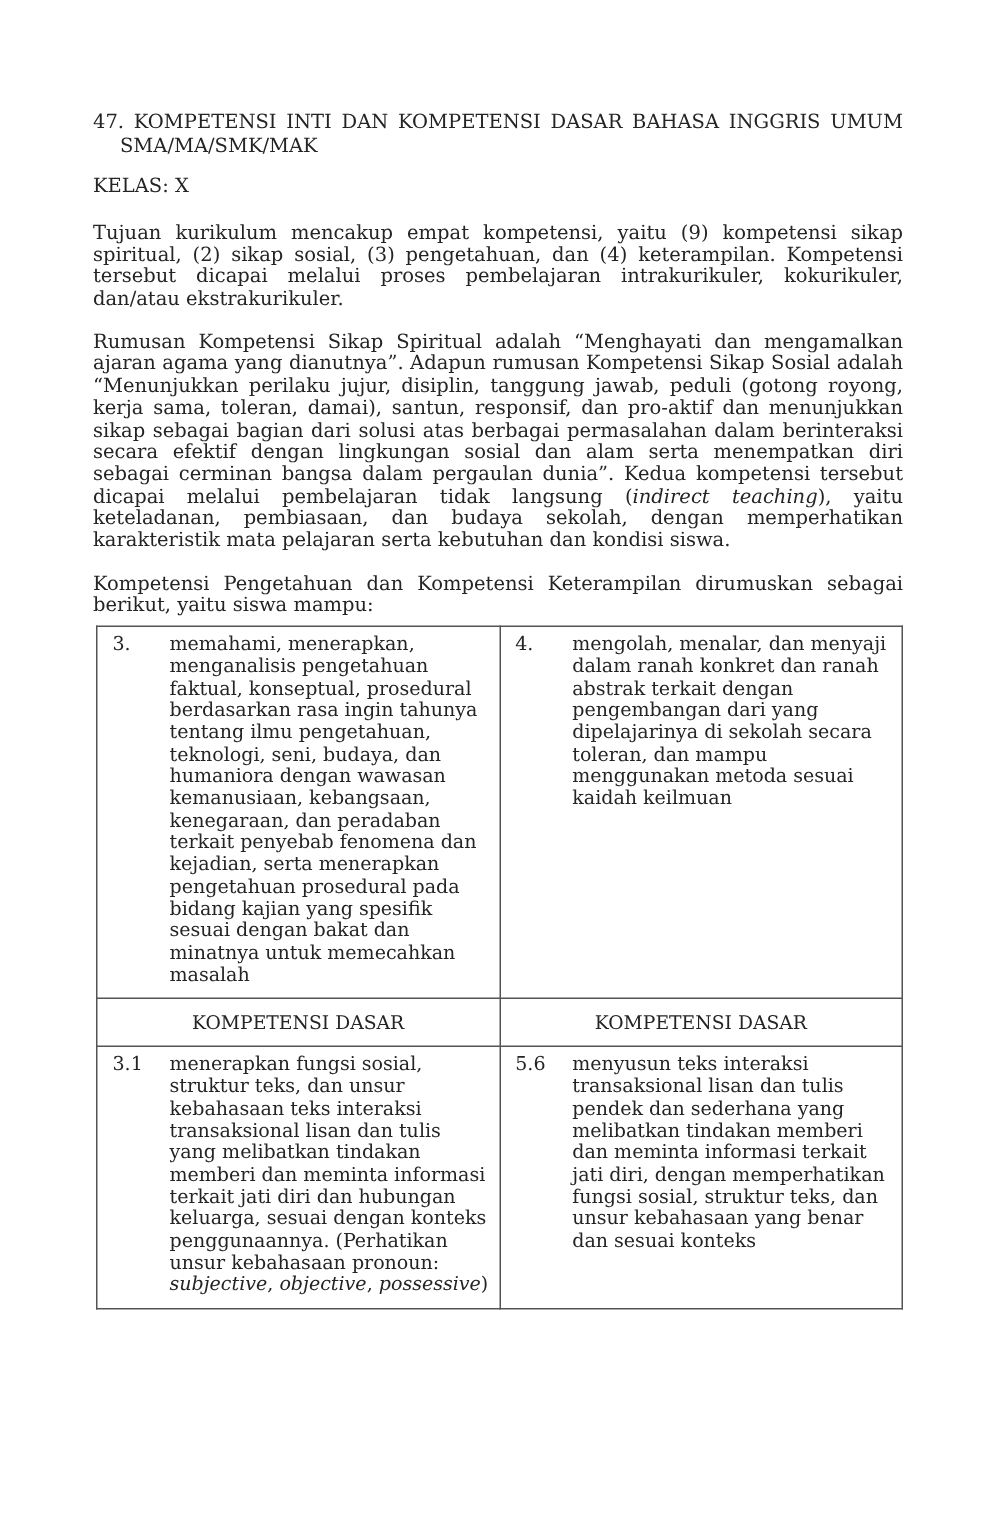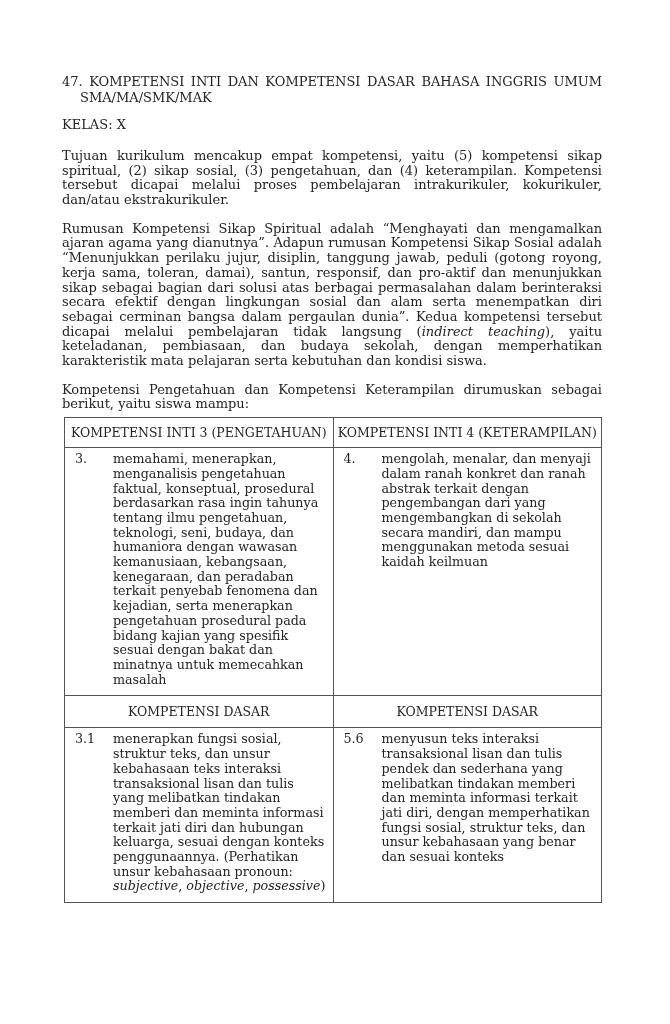--- a/index.html
+++ b/index.html
@@ -41,44 +41,40 @@
 </style>
 </head>
 <body>
 
 <div class="page">
 
   <div class="heading"><span>47.</span> <span>KOMPETENSI INTI DAN KOMPETENSI DASAR BAHASA INGGRIS UMUM SMA/MA/SMK/MAK</span></div>
 
   <p class="line">KELAS: X</p>
 
-  <p class="para">Tujuan kurikulum mencakup empat kompetensi, yaitu (5) kompetensi sikap spiritual, (2) sikap sosial, (3) pengetahuan, dan (4) keterampilan. Kompetensi tersebut dicapai melalui proses pembelajaran intrakurikuler, kokurikuler, dan/atau ekstrakurikuler.</p>
+  <p class="para">Tujuan kurikulum mencakup empat kompetensi, yaitu (9) kompetensi sikap spiritual, (2) sikap sosial, (3) pengetahuan, dan (4) keterampilan. Kompetensi tersebut dicapai melalui proses pembelajaran intrakurikuler, kokurikuler, dan/atau ekstrakurikuler.</p>
 
   <p class="para"><span>Rumusan Kompetensi Sikap Spiritual adalah “Menghayati dan mengamalkan ajaran agama yang dianutnya”. Adapun rumusan Kompetensi Sikap Sosial adalah “Menunjukkan perilaku jujur, disiplin, tanggung jawab, peduli (gotong royong, kerja sama, toleran, damai), santun, responsif, dan pro-aktif dan menunjukkan sikap sebagai bagian dari solusi atas berbagai permasalahan dalam berinteraksi secara efektif dengan lingkungan sosial dan alam serta menempatkan diri sebagai cerminan bangsa dalam pergaulan dunia”. Kedua kompetensi tersebut dicapai melalui pembelajaran tidak langsung (</span><span class="it">indirect teaching</span><span>), yaitu keteladanan, pembiasaan, dan budaya sekolah, dengan memperhatikan karakteristik mata pelajaran serta kebutuhan dan kondisi siswa.</span></p>
 
 
   <p class="para para-intro">Kompetensi Pengetahuan dan Kompetensi Keterampilan dirumuskan sebagai berikut, yaitu siswa mampu:</p>
 
   <table class="ktable">
     <tbody>
-      <tr>
-        <td class="hcell">KOMPETENSI INTI 3 (PENGETAHUAN)</td>
-        <td class="hcell">KOMPETENSI INTI 4 (KETERAMPILAN)</td>
-      </tr>
       <tr>
         <td class="bcell">
           <div class="cellflex">
             <span class="cnum">3.</span>
             <span class="ctext">memahami, menerapkan, menganalisis pengetahuan faktual, konseptual, prosedural berdasarkan rasa ingin tahunya tentang ilmu pengetahuan, teknologi, seni, budaya, dan humaniora dengan wawasan kemanusiaan, kebangsaan, kenegaraan, dan peradaban terkait penyebab fenomena dan kejadian, serta menerapkan pengetahuan prosedural pada bidang kajian yang spesifik sesuai dengan bakat dan minatnya untuk memecahkan masalah</span>
           </div>
         </td>
         <td class="bcell">
           <div class="cellflex">
             <span class="cnum">4.</span>
-            <span class="ctext">mengolah, menalar, dan menyaji dalam ranah konkret dan ranah abstrak terkait dengan pengembangan dari yang mengembangkan di sekolah secara mandiri, dan mampu menggunakan metoda sesuai kaidah keilmuan</span>
+            <span class="ctext">mengolah, menalar, dan menyaji dalam ranah konkret dan ranah abstrak terkait dengan pengembangan dari yang dipelajarinya di sekolah secara toleran, dan mampu menggunakan metoda sesuai kaidah keilmuan</span>
           </div>
         </td>
       </tr>
       <tr>
         <td class="hcell kdh">KOMPETENSI DASAR</td>
         <td class="hcell kdh">KOMPETENSI DASAR</td>
       </tr>
       <tr>
         <td class="bcell">
           <div class="cellflex">

